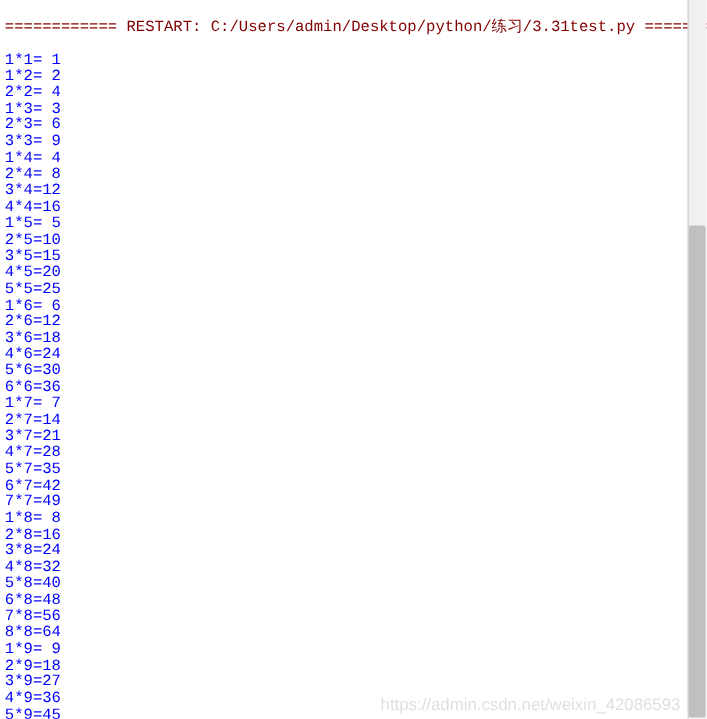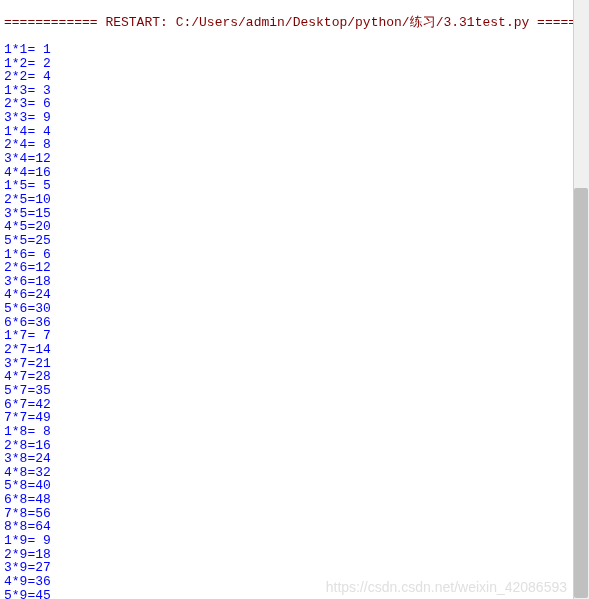--- a/index.html
+++ b/index.html
@@ -60,13 +60,13 @@
 
 <div class="content">
 <div class="restart-line">============ RESTART: C:/Users/admin/Desktop/python/练习/3.31test.py ============</div>
 <div id="output-container"><div class="output-line">1*1= 1</div><div class="output-line">1*2= 2</div><div class="output-line">2*2= 4</div><div class="output-line">1*3= 3</div><div class="output-line">2*3= 6</div><div class="output-line">3*3= 9</div><div class="output-line">1*4= 4</div><div class="output-line">2*4= 8</div><div class="output-line">3*4=12</div><div class="output-line">4*4=16</div><div class="output-line">1*5= 5</div><div class="output-line">2*5=10</div><div class="output-line">3*5=15</div><div class="output-line">4*5=20</div><div class="output-line">5*5=25</div><div class="output-line">1*6= 6</div><div class="output-line">2*6=12</div><div class="output-line">3*6=18</div><div class="output-line">4*6=24</div><div class="output-line">5*6=30</div><div class="output-line">6*6=36</div><div class="output-line">1*7= 7</div><div class="output-line">2*7=14</div><div class="output-line">3*7=21</div><div class="output-line">4*7=28</div><div class="output-line">5*7=35</div><div class="output-line">6*7=42</div><div class="output-line">7*7=49</div><div class="output-line">1*8= 8</div><div class="output-line">2*8=16</div><div class="output-line">3*8=24</div><div class="output-line">4*8=32</div><div class="output-line">5*8=40</div><div class="output-line">6*8=48</div><div class="output-line">7*8=56</div><div class="output-line">8*8=64</div><div class="output-line">1*9= 9</div><div class="output-line">2*9=18</div><div class="output-line">3*9=27</div><div class="output-line">4*9=36</div><div class="output-line">5*9=45</div></div>
 </div>
 
 <div class="scrollbar">
   <div class="scrollbar-thumb"></div>
 </div>
 
-<div class="watermark">https://csdn.csdn.net/weixin_42086593</div>
+<div class="watermark">https://admin.csdn.net/weixin_42086593</div>
 
 </body></html>

